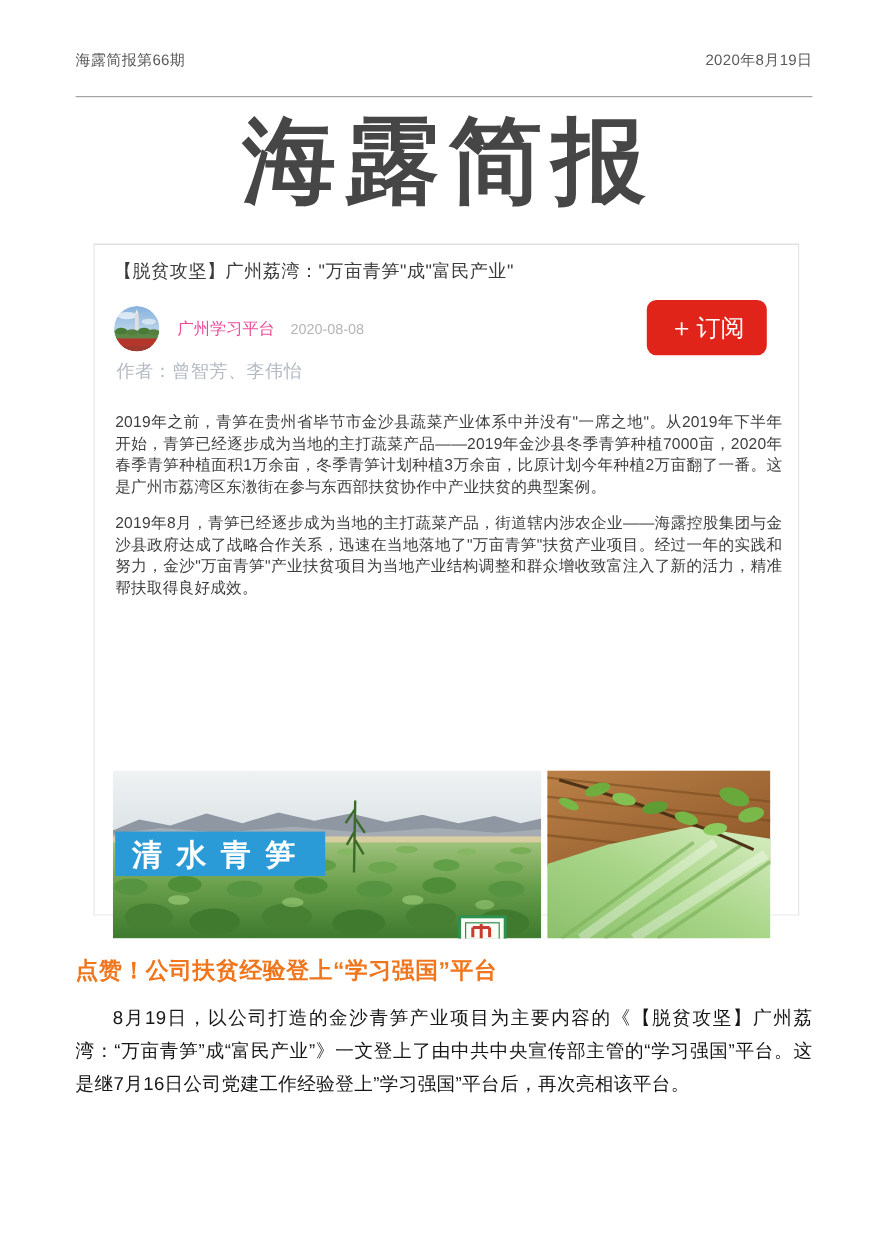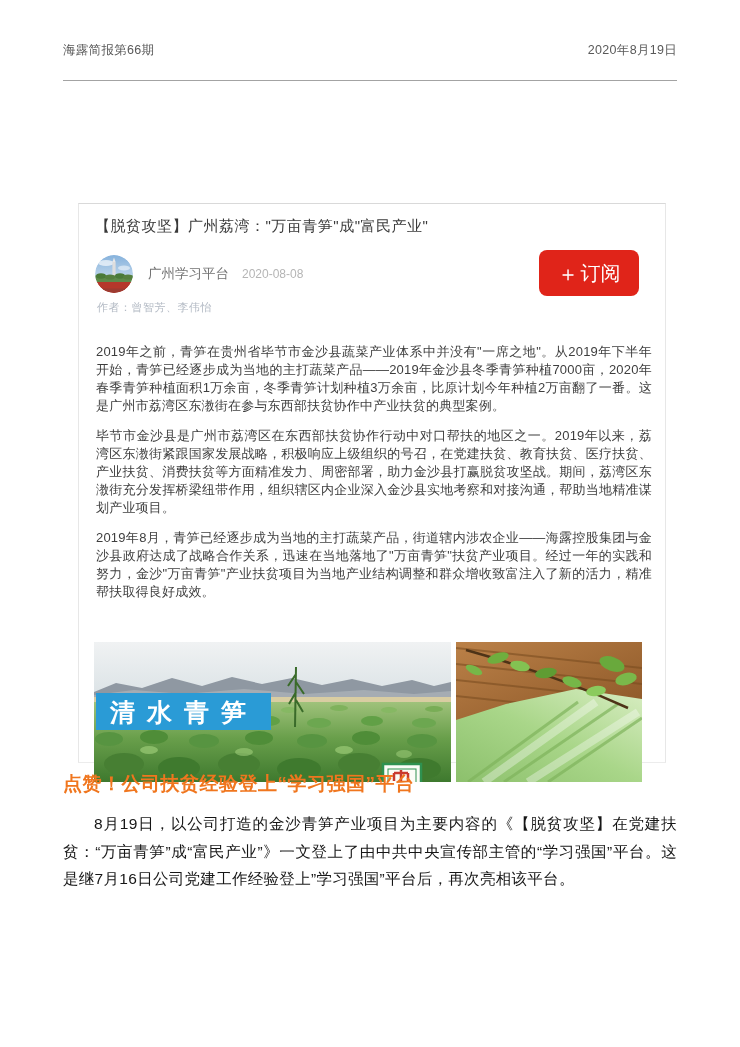--- a/index.html
+++ b/index.html
@@ -15,50 +15,51 @@
   .masthead{position:absolute;top:84px;left:0;right:0;margin:0;text-align:center;
             font-size:78px;line-height:100px;font-weight:700;color:#464646;letter-spacing:8px;text-indent:8px;}
 
   
   .card{position:absolute;top:203px;left:78px;width:588px;height:560px;box-sizing:border-box;
         background:#ffffff;border:1px solid #d9d9d9;border-left-color:#e7e7e7;border-right-color:#e7e7e7;border-bottom-color:#ececec;}
   .a-title{position:absolute;top:13px;left:16px;right:120px;font-size:15px;color:#3a3a3a;letter-spacing:.5px;}
   .a-meta{position:absolute;top:51px;left:16px;display:flex;align-items:center;}
   .avatar{width:38px;height:38px;border-radius:50%;overflow:hidden;flex:0 0 auto;cursor:pointer;}
   .avatar svg{display:block;}
-  .src-name{margin-left:15px;font-size:13.5px;color:#737373;cursor:pointer;}
+  .src-name{margin-left:15px;font-size:13.5px;color:#ec4899;cursor:pointer;}
   .pub-date{margin-left:13px;font-size:12px;color:#b5b5b5;}
-  .byline{position:absolute;top:96px;left:18px;font-size:11px;color:#b3bac4;letter-spacing:.5px;text-align:right;}
+  .byline{position:absolute;top:96px;left:18px;font-size:15px;color:#b3bac4;letter-spacing:.5px;text-align:right;}
   .subscribe{position:absolute;top:46px;right:26px;width:100px;height:46px;border:none;border-radius:8px;
              background:var(--subscribe-red,#e02419);color:#ffffff;font-size:20px;cursor:pointer;
              display:flex;align-items:center;justify-content:center;gap:2px;font-family:inherit;}
   .subscribe .plus{font-size:21px;font-weight:300;line-height:1;}
 
   .body-text{position:absolute;top:139px;left:17px;width:556px;}
   .body-text p{margin:0 0 12px 0;font-size:13px;line-height:18px;color:#3e3e3e;text-align:justify;letter-spacing:.2px;}
 
   .photo-row{position:absolute;top:438px;left:15px;display:flex;gap:5px;}
   .photo-row svg{display:block;}
 
   
-  .sec2{position:absolute;top:771px;left:63px;width:614px;}
+  .sec2{position:absolute;top:796px;left:63px;width:614px;}
   .sec2-h{margin:0 0 13px 0;font-size:19px;font-weight:700;color:var(--heading-orange,#f0761e);letter-spacing:.5px;}
   .sec2 p{margin:0;font-size:15.5px;line-height:27.5px;color:#161616;text-align:justify;text-indent:2em;letter-spacing:.3px;}
 </style>
 </head>
 <body>
 
 <div class="page">
 
   <div class="pg-header">
     <span>海露简报第66期</span>
     <span>2020年8月19日</span>
   </div>
   <div class="pg-rule"></div>
 
+  <h1 class="masthead">海露简报</h1>
 
   <div class="card">
     <div class="a-title">【脱贫攻坚】广州荔湾："万亩青笋"成"富民产业"</div>
 
     <div class="a-meta">
       <span class="avatar">
         <svg width="38" height="38" viewBox="0 0 38 38">
           <defs>
             <clipPath id="avclip">
                 <circle cx="19" cy="19" r="19"></circle>
@@ -90,21 +91,20 @@
 
     <div class="byline">作者：曾智芳、李伟怡</div>
 
     <button class="subscribe">
       <span class="plus">＋</span>
       <span>订阅</span>
     </button>
 
     <div class="body-text">
       <p>2019年之前，青笋在贵州省毕节市金沙县蔬菜产业体系中并没有"一席之地"。从2019年下半年开始，青笋已经逐步成为当地的主打蔬菜产品——2019年金沙县冬季青笋种植7000亩，2020年春季青笋种植面积1万余亩，冬季青笋计划种植3万余亩，比原计划今年种植2万亩翻了一番。这是广州市荔湾区东漖街在参与东西部扶贫协作中产业扶贫的典型案例。</p>
-      <p>毕节市金沙县是广州市荔湾区在东西部扶贫协作行动中对口帮扶的地区之一。2019年以来，荔湾区东漖街紧跟国家发展战略，积极响应上级组织的号召，在党建扶贫、教育扶贫、医疗扶贫、产业扶贫、消费扶贫等方面精准发力、周密部署，助力金沙县打赢脱贫攻坚战。期间，荔湾区东漖街充分发挥桥梁纽带作用，组织辖区内企业深入金沙县实地考察和对接沟通，帮助当地精准谋划产业项目。</p>
       <p>2019年8月，青笋已经逐步成为当地的主打蔬菜产品，街道辖内涉农企业——海露控股集团与金沙县政府达成了战略合作关系，迅速在当地落地了"万亩青笋"扶贫产业项目。经过一年的实践和努力，金沙"万亩青笋"产业扶贫项目为当地产业结构调整和群众增收致富注入了新的活力，精准帮扶取得良好成效。</p>
     </div>
 
     <div class="photo-row">
 
       <svg width="357" height="140" viewBox="0 0 357 140">
         <defs>
           <linearGradient id="sky" x1="0" y1="0" x2="0" y2="1">
             <stop offset="0" stop-color="#f0f2f3"></stop>
               <stop offset="1" stop-color="#dde4e7"></stop>
@@ -203,16 +203,16 @@
           <ellipse cx="156" cy="22" rx="13" ry="7" fill="#69a93c" transform="rotate(20 156 22)"></ellipse>
           <ellipse cx="170" cy="37" rx="11" ry="6" fill="#7ab84a" transform="rotate(-15 170 37)"></ellipse>
           <ellipse cx="18" cy="28" rx="9" ry="4" fill="#76b748" transform="rotate(25 18 28)"></ellipse>
         </g>
       </svg>
     </div>
   </div>
 
   <div class="sec2">
     <h2 class="sec2-h">点赞！公司扶贫经验登上“学习强国”平台</h2>
-    <p>8月19日，以公司打造的金沙青笋产业项目为主要内容的《【脱贫攻坚】在党建扶贫：“万亩青笋”成“富民产业”》一文登上了由中共中央宣传部主管的“学习强国”平台。这是继7月16日公司党建工作经验登上”学习强国”平台后，再次亮相该平台。</p>
+    <p>8月19日，以公司打造的金沙青笋产业项目为主要内容的《【脱贫攻坚】广州荔湾：“万亩青笋”成“富民产业”》一文登上了由中共中央宣传部主管的“学习强国”平台。这是继7月16日公司党建工作经验登上”学习强国”平台后，再次亮相该平台。</p>
   </div>
 
 </div>
 
 </body></html>

